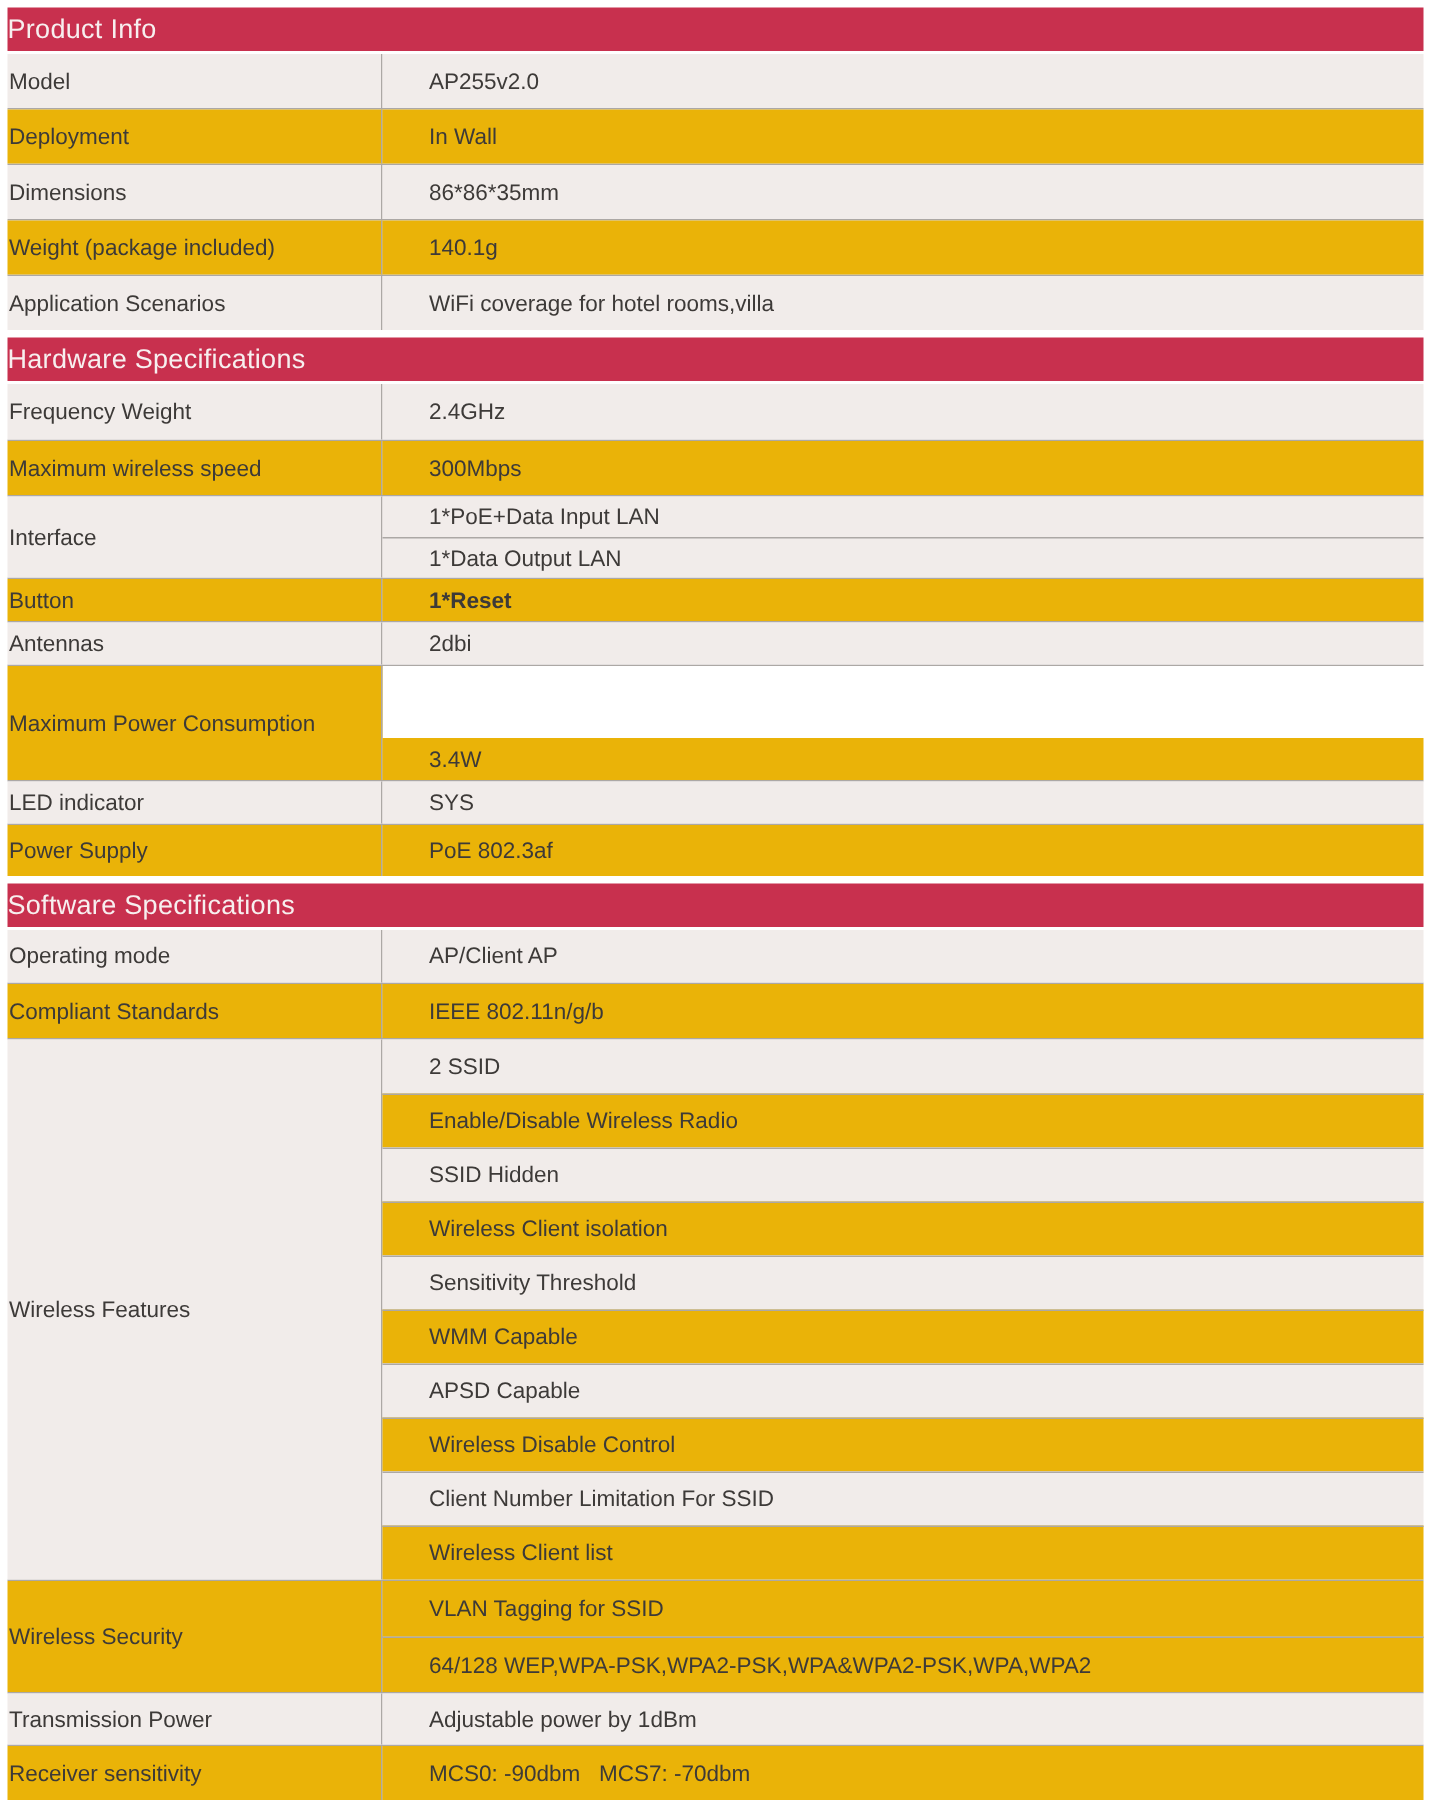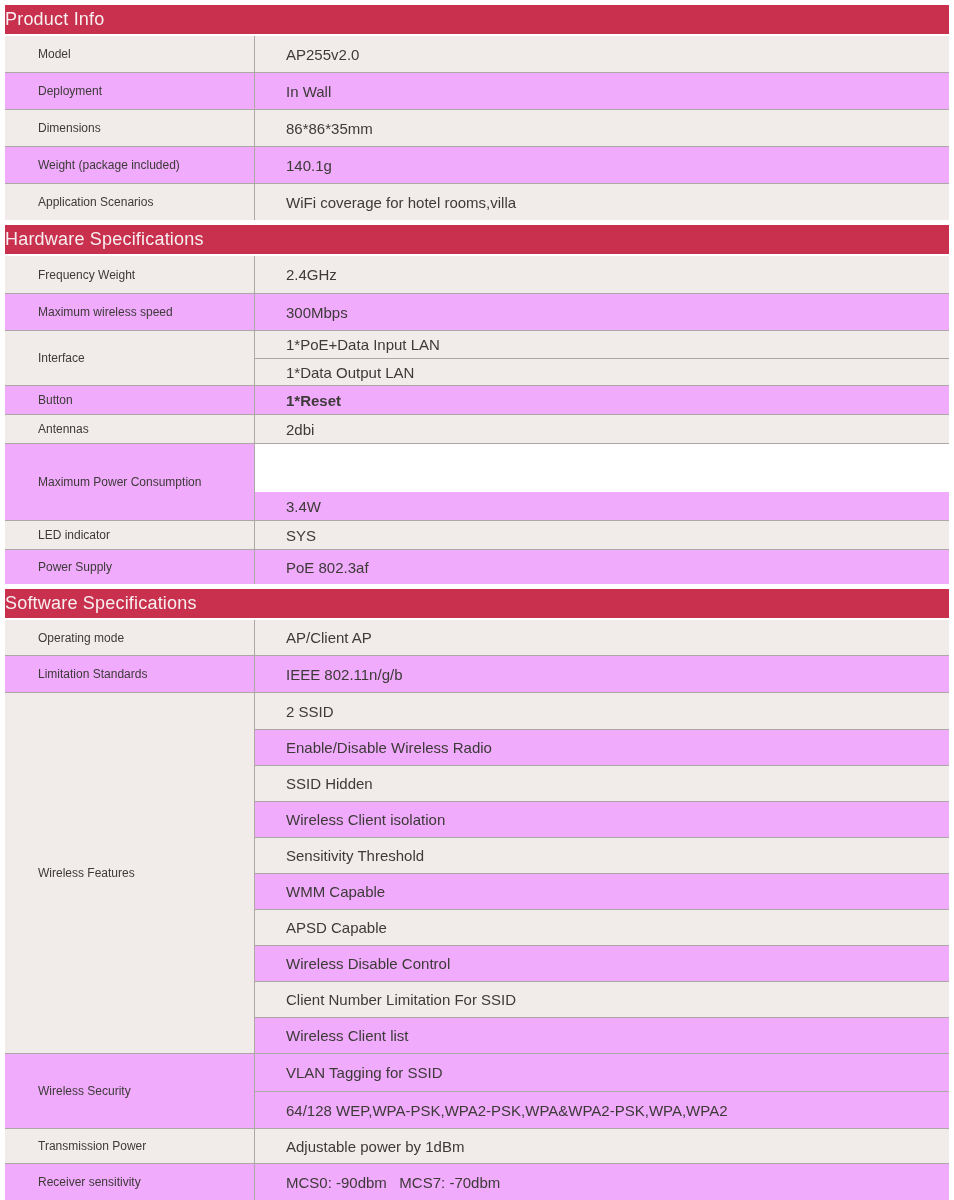--- a/index.html
+++ b/index.html
@@ -18,31 +18,31 @@
     font-size:18px;letter-spacing:.2px;
     display:flex;align-items:center;
     box-sizing:border-box;margin-bottom:2px;
   }
   .section-header.not-first{margin-top:5px;}
   .row{display:flex;}
   .row + .row{border-top:1px solid var(--line);}
   .cell-label{
     width:250px;flex:0 0 250px;box-sizing:border-box;
     border-right:1px solid var(--line);
-    display:flex;align-items:center;padding-left:33px;
-    font-size:12px;
+    display:flex;align-items:center;padding-left:1px;
+    font-size:15px;
   }
   .values{flex:1;display:flex;flex-direction:column;min-width:0;}
   .cell-value{
     display:flex;align-items:center;padding-left:31px;
     font-size:15px;white-space:pre-wrap;box-sizing:border-box;
   }
   .cell-value + .cell-value{border-top:1px solid var(--line);}
   .sg{background:var(--gray);}
-  .sw{background:#f0abfc;}
+  .sw{background:#eab308;}
   .bottom-strip{height:4px;background:var(--red);margin-top:1px;}
 </style>
 </head>
 <body>
 
 <div class="spec-table" id="spec-table">
     <div class="section-header">Product Info</div>
     <div class="row">
       <div class="cell-label sg">Model</div>
       <div class="values">
@@ -124,21 +124,21 @@
       </div>
     </div>
     <div class="section-header not-first">Software Specifications</div>
     <div class="row">
       <div class="cell-label sg">Operating mode</div>
       <div class="values">
         <div class="cell-value sg" style="height: 35px;">AP/Client AP</div>
       </div>
     </div>
     <div class="row">
-      <div class="cell-label sw">Limitation Standards</div>
+      <div class="cell-label sw">Compliant Standards</div>
       <div class="values">
         <div class="cell-value sw" style="height: 36px;">IEEE 802.11n/g/b</div>
       </div>
     </div>
     <div class="row">
       <div class="cell-label sg">Wireless Features</div>
       <div class="values">
         <div class="cell-value sg" style="height: 36px;">2 SSID</div>
         <div class="cell-value sw" style="height: 36px;">Enable/Disable Wireless Radio</div>
         <div class="cell-value sg" style="height: 36px;">SSID Hidden</div>

